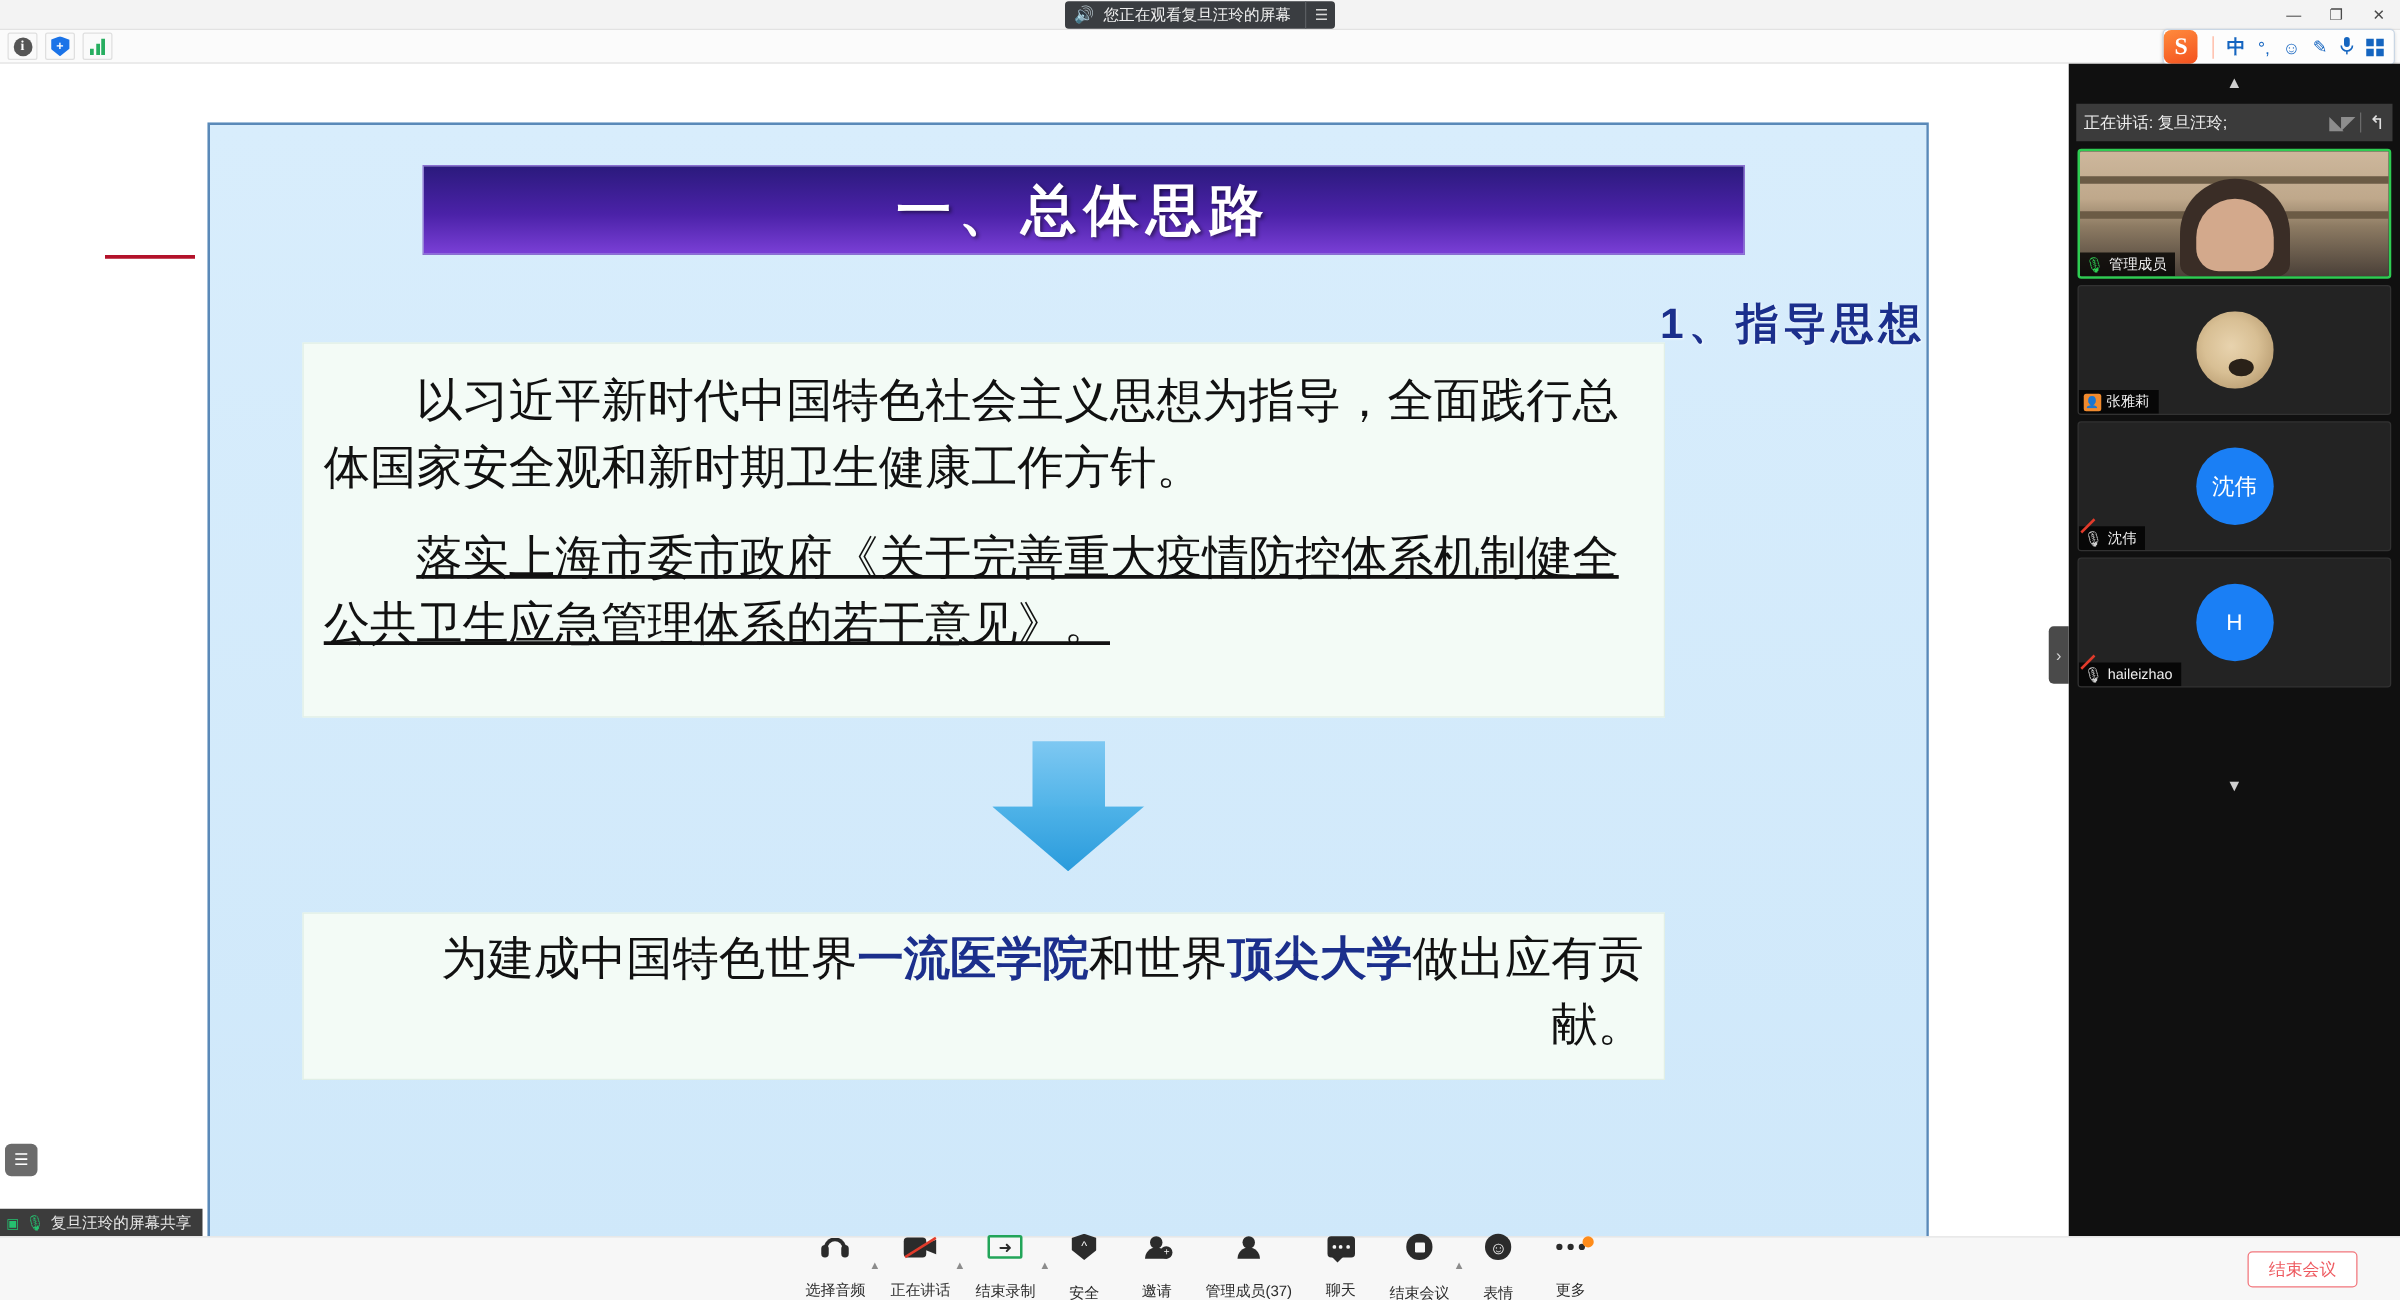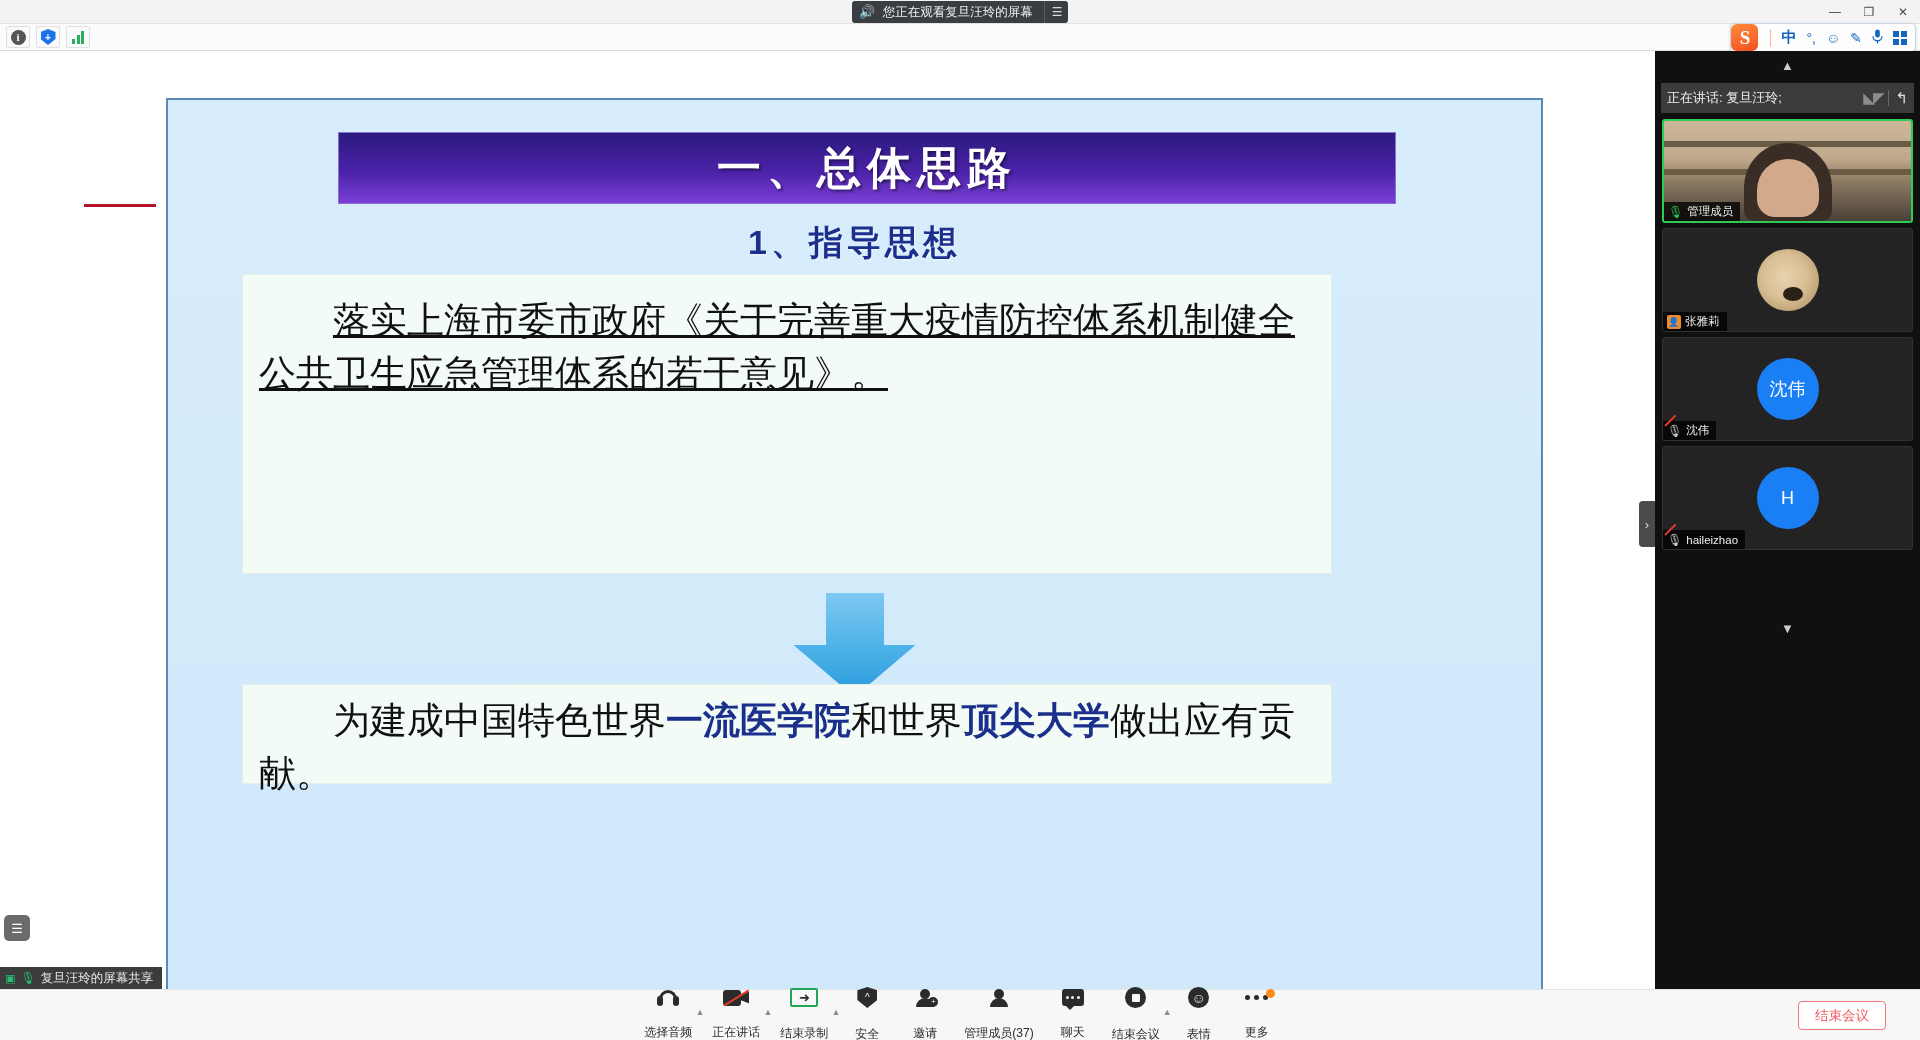--- a/index.html
+++ b/index.html
@@ -114,30 +114,30 @@
     background:linear-gradient(180deg,#2b1a7d 0%,#4b22a8 55%,#7a3fd6 100%);
     border:1px solid #8a6fd0;
     display:flex; align-items:center; justify-content:center;
   }
   .title-banner span{
     color:#fff; font-size:44px; font-weight:bold; letter-spacing:6px;
     font-family:"DejaVu Sans","Liberation Sans",sans-serif;
     text-shadow:2px 2px 3px rgba(0,0,0,.45);
   }
   .subtitle{
-    position:absolute; left:0; top:120px; width:100%;
-    text-align:center; color:#1b2f8c; font-size:34px; font-weight:bold;
+    position:absolute; left:0; top:136px; width:100%;
+    text-align:right; color:#1b2f8c; font-size:34px; font-weight:bold;
     letter-spacing:4px; text-shadow:1px 1px 2px rgba(255,255,255,.7);
   }
 
   .textbox{
     position:absolute; background:#f3fbf6; border:1px solid #e1efe6;
   }
   .tb1{ left:74px; top:174px; width:1090px; height:300px; }
-  .tb2{ left:74px; top:584px; width:1090px; height:100px; }
+  .tb2{ left:74px; top:630px; width:1090px; height:134px;text-align:right; }
 
   .para{
     color:#111; font-size:37px; line-height:1.42; text-indent:2em;
     padding:0 16px; font-weight:500;
     font-family:"DejaVu Sans","Liberation Sans",sans-serif;
   }
   .tb1 .para{ padding-top:20px; }
   .tb1 .para.p2{ padding-top:20px;text-decoration:underline; }
   .tb2 .para{ padding-top:10px; }
   .hl{ color:#1b2f8c; font-weight:bold; }
@@ -396,20 +396,21 @@
   <div class="slide">
     <div class="slide-inner"></div>
 
     <div class="title-banner">
       <span>一、总体思路</span>
     </div>
 
     <div class="subtitle">1、指导思想</div>
 
     <div class="textbox tb1">
+      <div class="para p1">以习近平新时代中国特色社会主义思想为指导，全面践行总体国家安全观和新时期卫生健康工作方针。</div>
       <div class="para p2">落实上海市委市政府《关于完善重大疫情防控体系机制健全公共卫生应急管理体系的若干意见》。</div>
     </div>
 
     <div class="arrow-down">
       <div class="shaft"></div>
         <div class="head"></div>
     </div>
 
     <div class="textbox tb2">
       <div class="para"><span>为建成中国特色世界</span><span class="hl">一流医学院</span><span>和世界</span><span class="hl">顶尖大学</span><span>做出应有贡献。</span></div>

